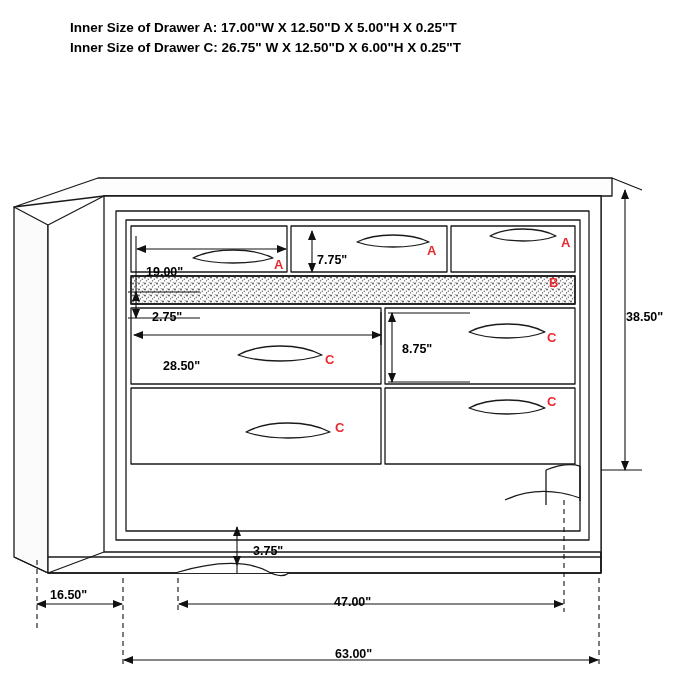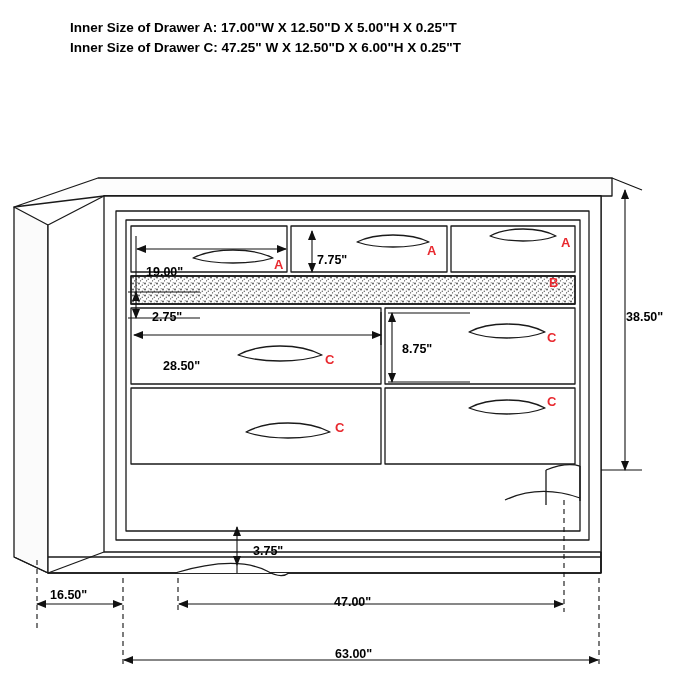--- a/index.html
+++ b/index.html
@@ -54,21 +54,21 @@
     white-space: nowrap;
   }
 </style>
 </head>
 <body>
 
 <div id="stage">
 
   <div class="spec-block">
     <div class="spec-line">Inner Size of Drawer A: 17.00"W X 12.50"D X 5.00"H X 0.25"T</div>
-    <div class="spec-line">Inner Size of Drawer C: 47.25" W X 12.50"D X 6.00"H X 0.25"T</div>
+    <div class="spec-line">Inner Size of Drawer C: 26.75" W X 12.50"D X 6.00"H X 0.25"T</div>
   </div>
 
   <svg class="diagram" viewBox="0 0 700 700">
     <defs>
       <marker id="arrEnd" markerWidth="10" markerHeight="8" refX="9" refY="4" orient="auto" markerUnits="userSpaceOnUse">
         <path d="M0,0 L10,4 L0,8 z" fill="#111"></path>
       </marker>
       <marker id="arrStart" markerWidth="10" markerHeight="8" refX="1" refY="4" orient="auto" markerUnits="userSpaceOnUse">
         <path d="M10,0 L0,4 L10,8 z" fill="#111"></path>
       </marker>

